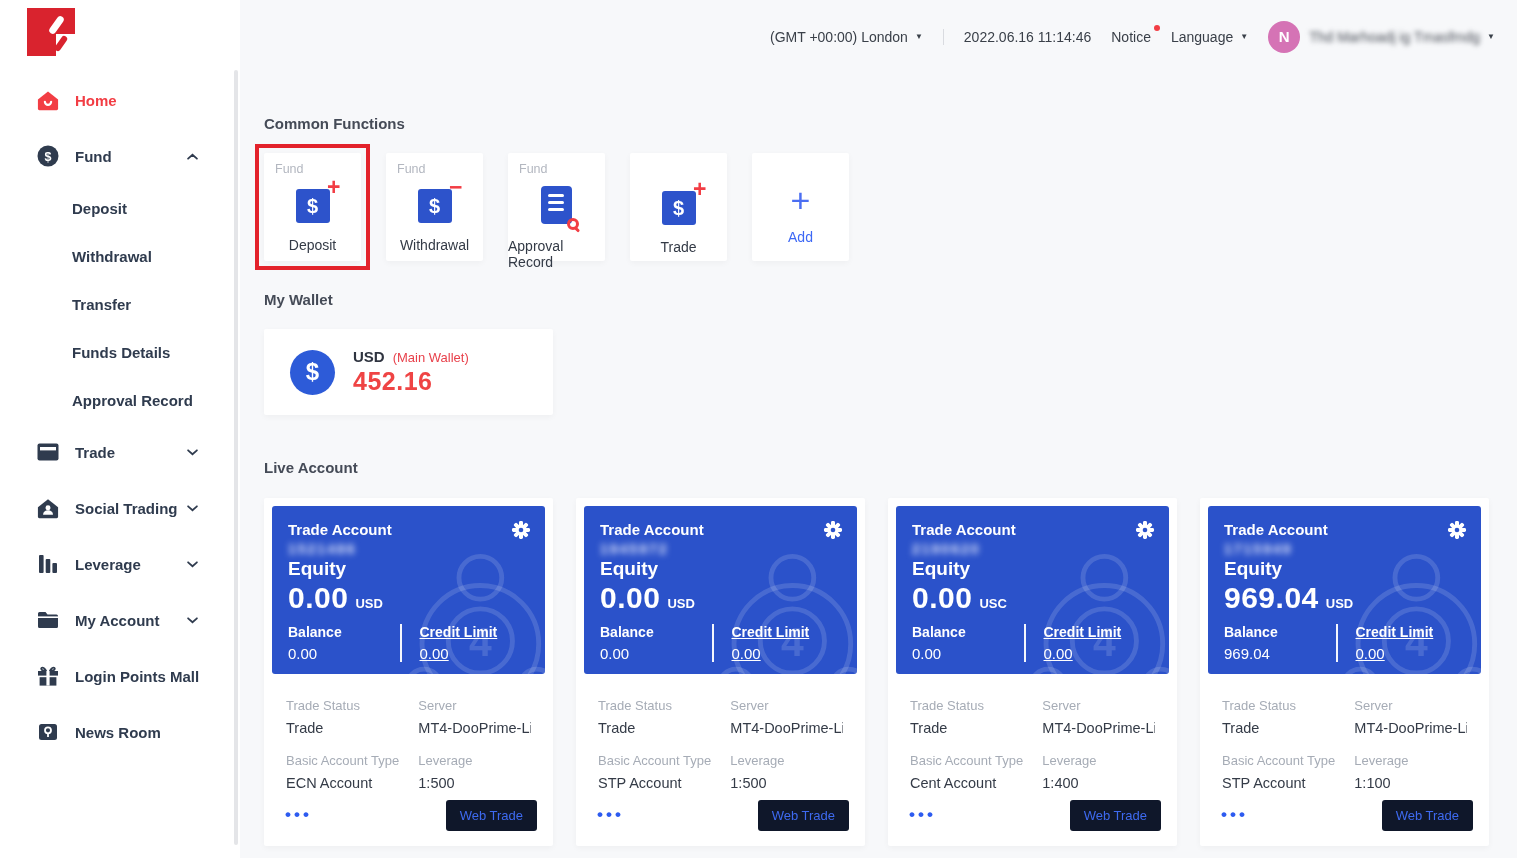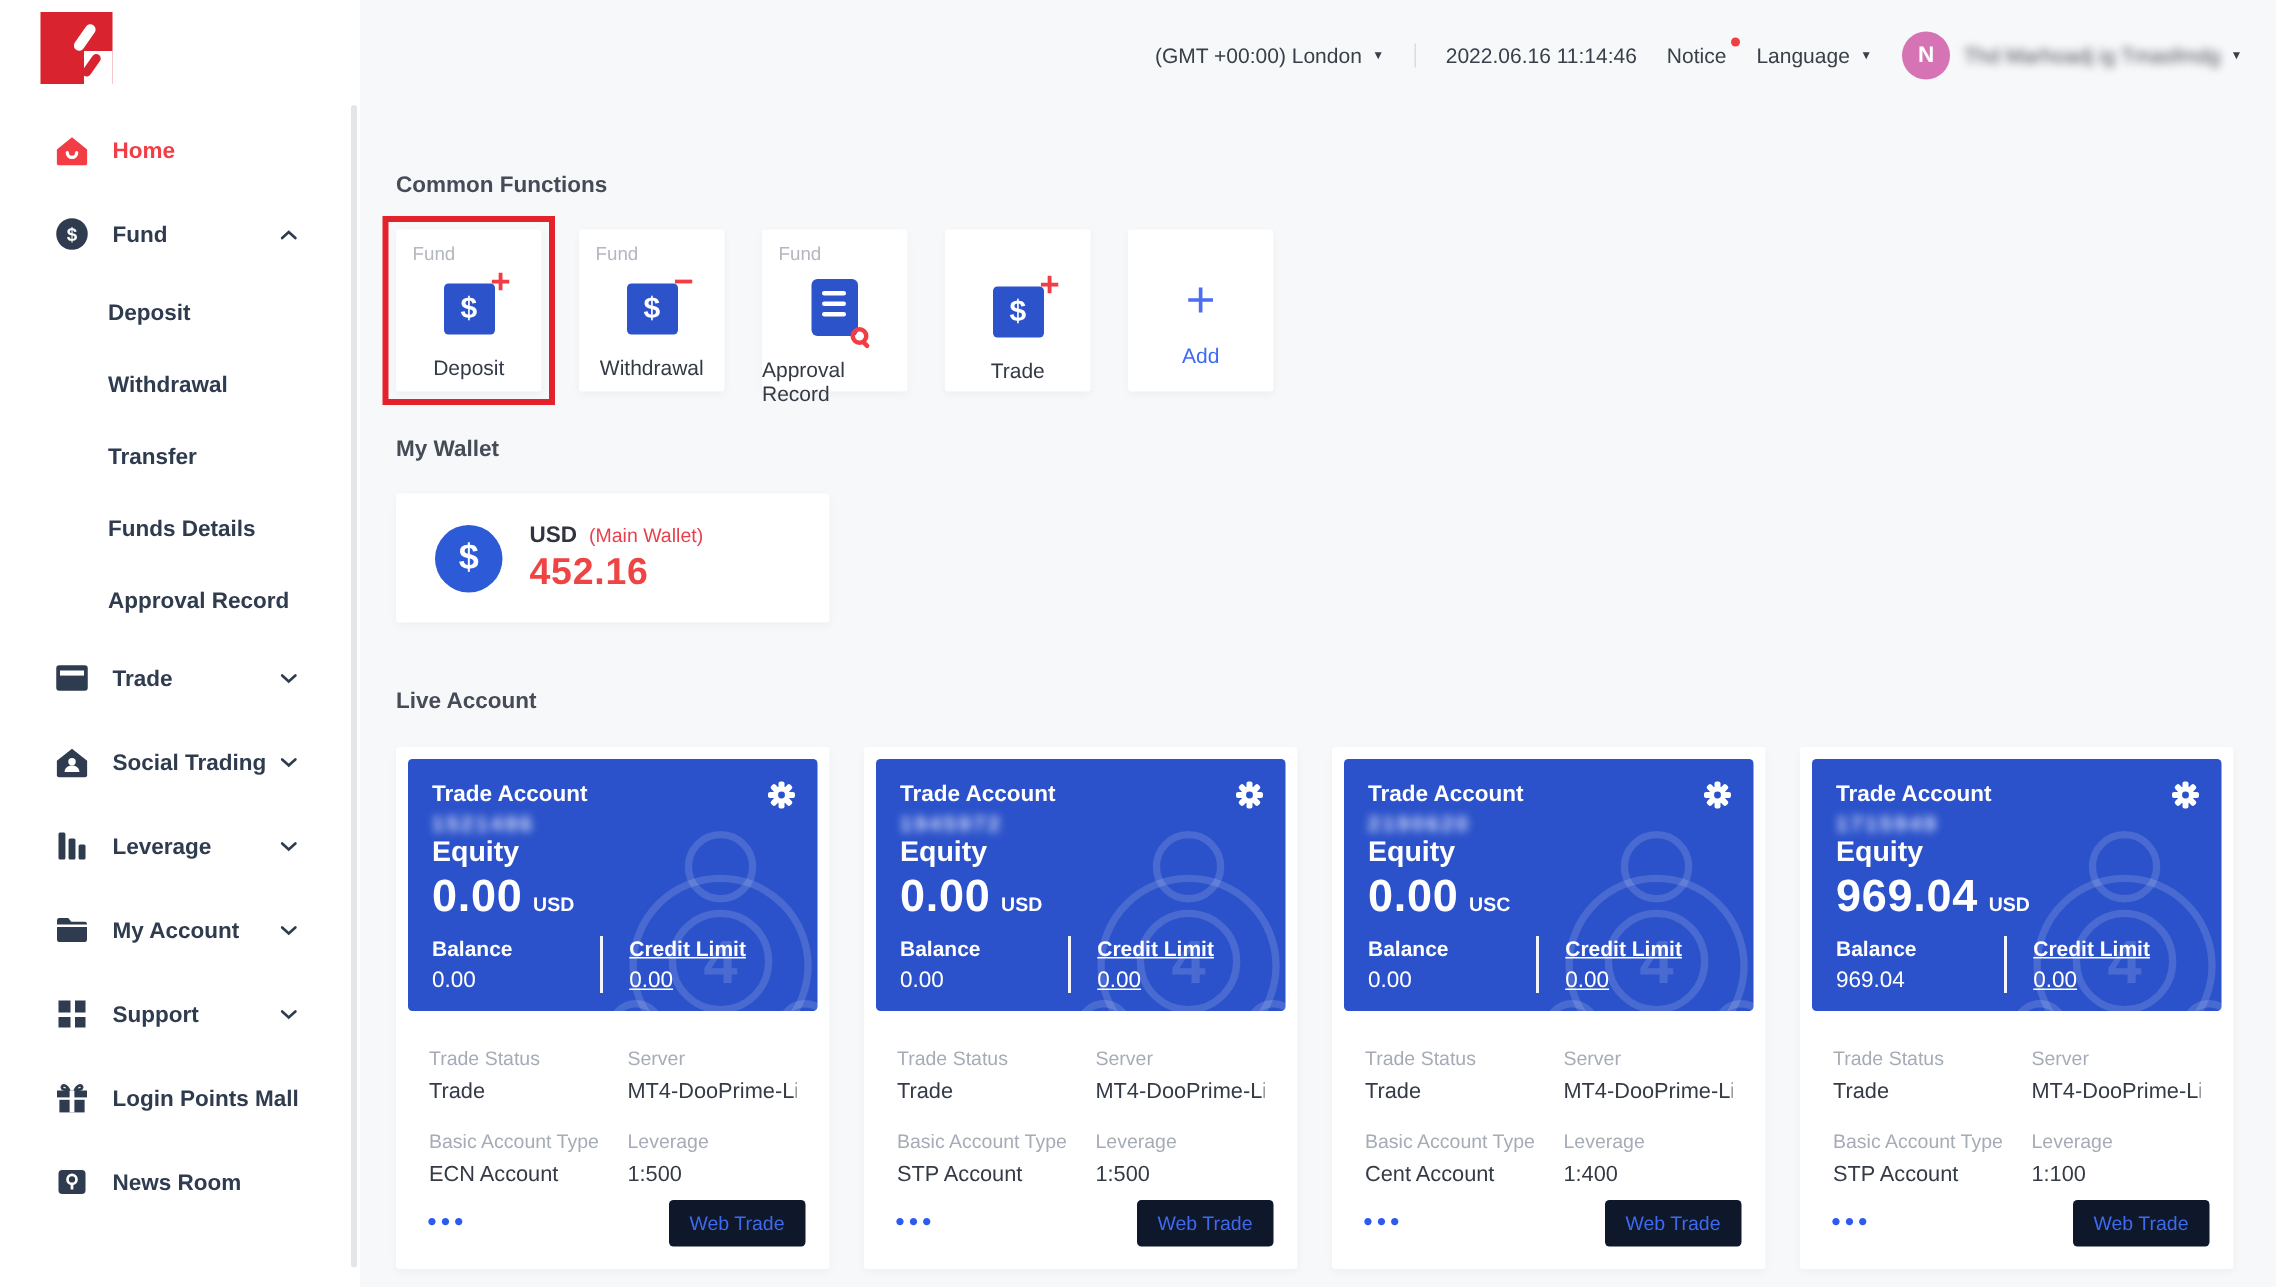--- a/index.html
+++ b/index.html
@@ -190,36 +190,20 @@
       </span>
       <span>My Account</span>
       <span class="chev">
         <svg width="11" height="7" viewBox="0 0 10 6">
             <path d="M1 1l4 3.6L9 1" fill="none" stroke="#2f3b4e" stroke-width="1.6" stroke-linecap="round"></path>
           </svg>
       </span>
     </li>
     <li>
       <span class="nav-icon">
-        <svg width="20" height="20" viewBox="0 0 20 20">
-            <rect x="1" y="1" width="8" height="8" fill="#2f3b4e"></rect>
-            <rect x="12" y="1" width="7" height="8" fill="#2f3b4e"></rect>
-            <rect x="1" y="12" width="8" height="7" fill="#2f3b4e"></rect>
-            <rect x="12" y="12" width="7" height="7" fill="#2f3b4e"></rect>
-          </svg>
-      </span>
-      <span>Support</span>
-      <span class="chev">
-        <svg width="11" height="7" viewBox="0 0 10 6">
-            <path d="M1 1l4 3.6L9 1" fill="none" stroke="#2f3b4e" stroke-width="1.6" stroke-linecap="round"></path>
-          </svg>
-      </span>
-    </li>
-    <li>
-      <span class="nav-icon">
         <svg width="22" height="20" viewBox="0 0 22 20">
             <path d="M6.2 4.4C4.7 4.4 3.6 3 4.6 2s3.2 0 4.2 2.4z" fill="none" stroke="#2f3b4e" stroke-width="1.8"></path>
             <path d="M15.8 4.4c1.5 0 2.6-1.4 1.6-2.4s-3.2 0-4.2 2.4z" fill="none" stroke="#2f3b4e" stroke-width="1.8"></path>
             <rect x="1" y="5" width="20" height="4.6" fill="#2f3b4e"></rect>
             <rect x="2.6" y="11.2" width="16.8" height="8.4" fill="#2f3b4e"></rect>
             <rect x="9.4" y="5" width="3.2" height="14.6" fill="#fff"></rect>
           </svg>
       </span>
       <span>Login Points Mall</span>
     </li>

